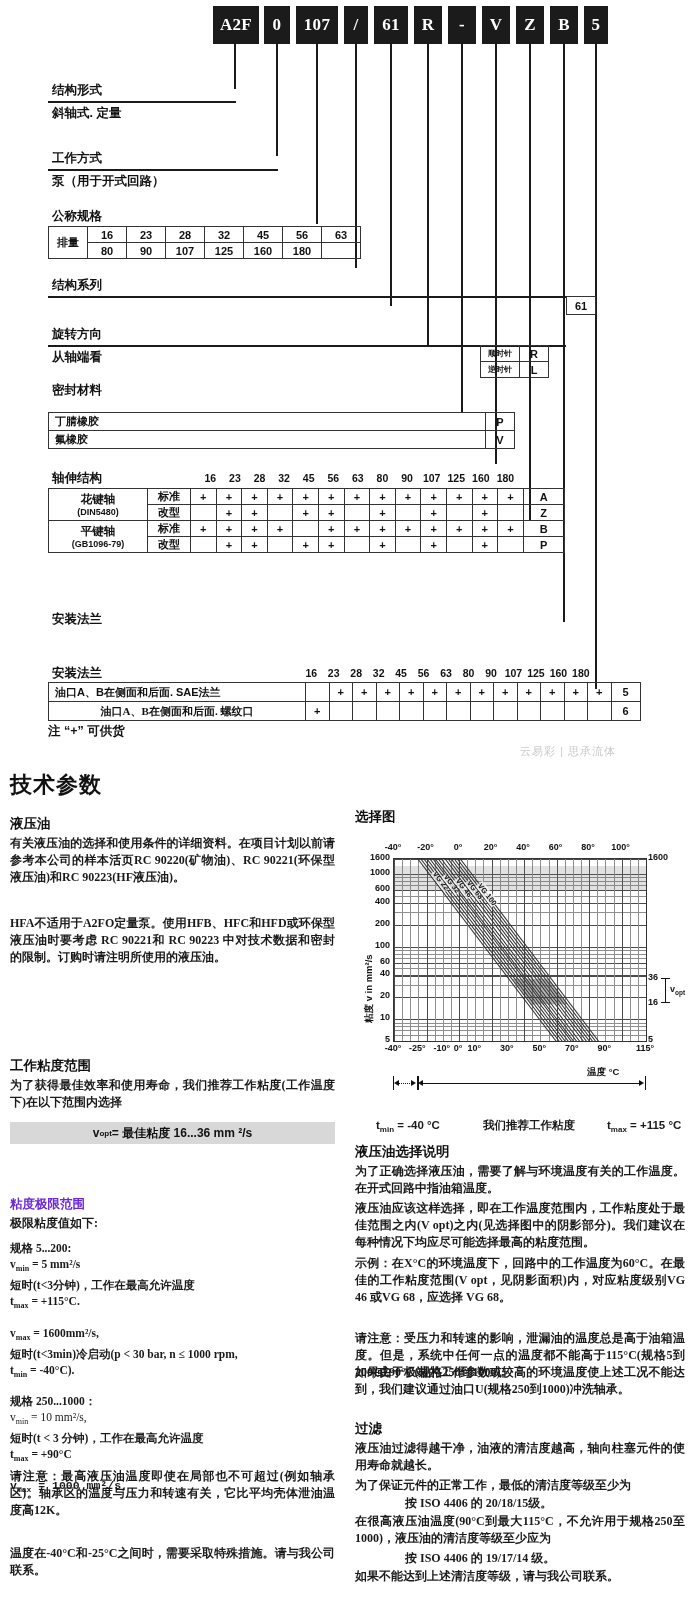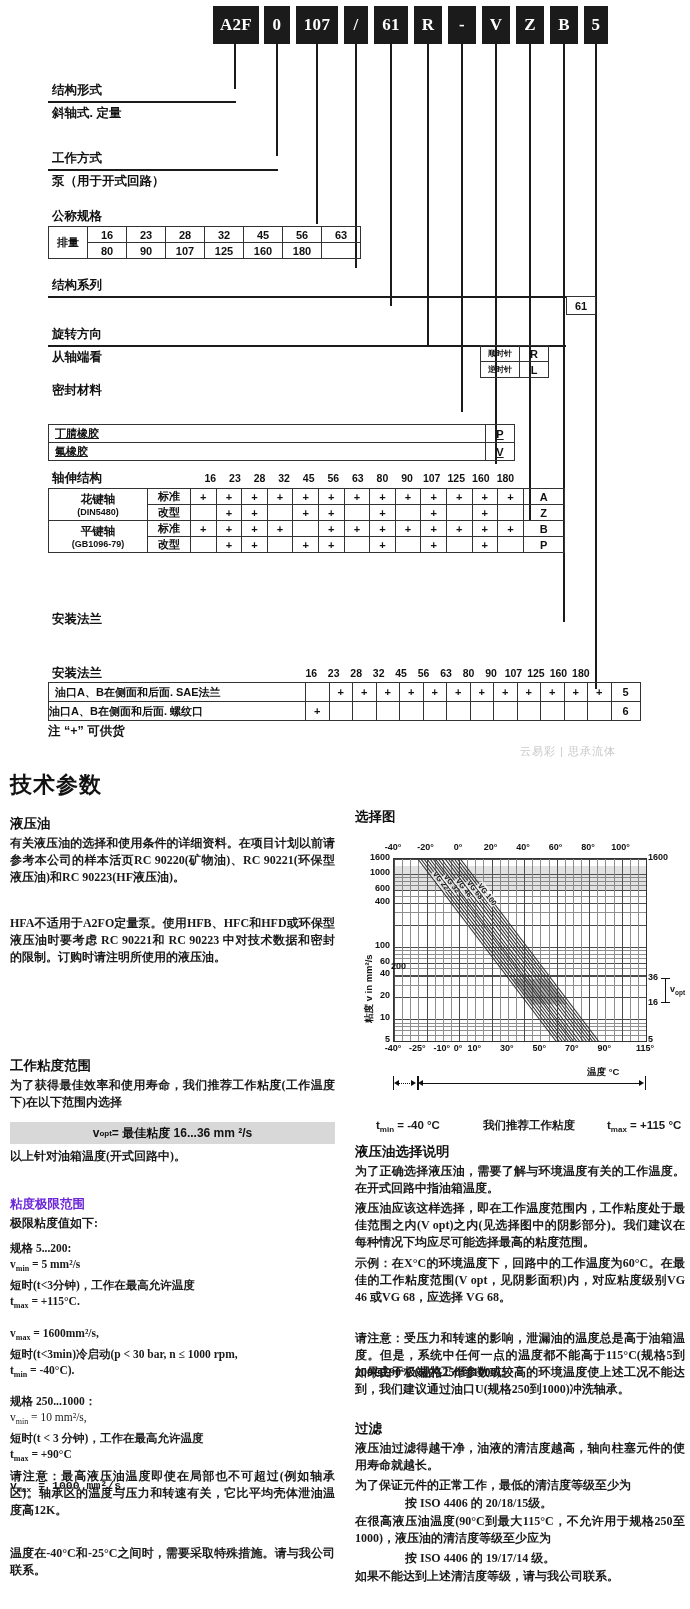--- a/index.html
+++ b/index.html
@@ -168,21 +168,21 @@
           <td class="thick" style="width:28px;">R</td>
         </tr>
         <tr>
           <td class="lab" style="width:38px;font-size:8px;">逆时针</td>
           <td class="thick" style="width:28px;">L</td>
         </tr>
       </tbody>
     </table>
 
   <div class="lbl" style="left:52px;top:382px;">密封材料</div>
-  <table class="grid" id="tblSeal" style="left:48px;top:424px;text-decoration:underline;">
+  <table class="grid" id="tblSeal" style="left:48px;top:412px;">
       <tbody>
         <tr>
           <td class="lab" style="width:430px;text-align:left;padding-left:6px;height:17px;">丁腈橡胶</td>
           <td class="thick" style="width:28px;">P</td>
         </tr>
         <tr>
           <td class="lab" style="width:430px;text-align:left;padding-left:6px;height:17px;">氟橡胶</td>
           <td class="thick" style="width:28px;">V</td>
         </tr>
       </tbody>
@@ -320,21 +320,21 @@
           <td style="width:22.5px;">+</td>
           <td style="width:22.5px;">+</td>
           <td style="width:22.5px;">+</td>
           <td style="width:22.5px;">+</td>
           <td style="width:22.5px;">+</td>
           <td style="width:22.5px;">+</td>
           <td style="width:22.5px;">+</td>
           <td class="thick" style="width:28px;">5</td>
         </tr>
         <tr>
-          <td class="lab" style="width:250px;text-align:left;height:18px;">油口A、B在侧面和后面. 螺纹口</td>
+          <td class="lab" style="width:250px;text-align:center;height:18px;font-family:Liberation Serif, serif;">油口A、B在侧面和后面. 螺纹口</td>
           <td style="width:22.5px;">+</td>
           <td style="width:22.5px;"></td>
           <td style="width:22.5px;"></td>
           <td style="width:22.5px;"></td>
           <td style="width:22.5px;"></td>
           <td style="width:22.5px;"></td>
           <td style="width:22.5px;"></td>
           <td style="width:22.5px;"></td>
           <td style="width:22.5px;"></td>
           <td style="width:22.5px;"></td>
@@ -355,21 +355,20 @@
   <div class="para" style="left:10px;top:835px;width:325px;">有关液压油的选择和使用条件的详细资料。在项目计划以前请参考本公司的样本活页RC  90220(矿物油)、RC  90221(环保型液压油)和RC 90223(HF液压油)。</div>
   <div class="para" style="left:10px;top:915px;width:325px;">HFA不适用于A2FO定量泵。使用HFB、HFC和HFD或环保型液压油时要考虑 RC 90221和 RC 90223 中对技术数据和密封的限制。订购时请注明所使用的液压油。</div>
 
   <div class="h2" style="left:10px;top:1057px;">工作粘度范围</div>
   <div class="para" style="left:10px;top:1077px;width:325px;">为了获得最佳效率和使用寿命，我们推荐工作粘度(工作温度下)在以下范围内选择</div>
   <div class="vopt-bar" style="left:10px;top:1122px;width:325px;height:22px;">
     <span>v</span>
       <sub>opt</sub>
       <span> = 最佳粘度 16...36 mm ²/s</span>
   </div>
-  <div class="para" style="left:10px;top:1148px;width:325px;">以上针对油箱温度(开式回路中)。</div>
 
   <div class="h3" style="left:10px;top:1196px;">粘度极限范围</div>
   <div class="para" style="left:10px;top:1215px;width:325px;">极限粘度值如下:</div>
 
   <div id="limBlocks" style="position:absolute;left:10px;top:1240px;width:335px;">
       <div style="margin-bottom:10px;">
         <div class="lim-line" style="font-size:11.5px;line-height:16px;font-weight:bold;font-family:'Liberation Serif',serif;">规格 5...200:</div>
         <div class="lim-line" style="font-size:11.5px;line-height:16px;font-weight:bold;font-family:'Liberation Serif',serif;">v<sub>min</sub> = 5 mm²/s</div>
         <div class="lim-line" style="font-size:11.5px;line-height:16px;font-weight:bold;font-family:'Liberation Serif',serif;">短时(t&lt;3分钟)，工作在最高允许温度</div>
         <div class="lim-line" style="font-size:11.5px;line-height:16px;font-weight:bold;font-family:'Liberation Serif',serif;">t<sub>max</sub> = +115°C.</div>
@@ -478,21 +477,21 @@
         <div class="vglabel" style="left: 81.3px; top: 23.2px; transform: rotate(52.82deg) translateY(-5px);">VG 100</div>
         <svg width="252" height="182" style="position: absolute; left: 0px; top: 0px;">
           <polygon points="118.3,119.7 154.5,119.7 173.9,145.3 137.7,145.3" fill="rgba(60,60,60,.38)" stroke="none"></polygon>
         </svg>
       </div>
     <div id="yTicksL">
         <div class="ytick" style="left: 0px; width: 35px; top: 24px;">1600</div>
         <div class="ytick" style="left: 0px; width: 35px; top: 38.8px;">1000</div>
         <div class="ytick" style="left: 0px; width: 35px; top: 54.9px;">600</div>
         <div class="ytick" style="left: 0px; width: 35px; top: 67.7px;">400</div>
-        <div class="ytick" style="left: 16px; width: 35px; top: 89.6px; margin-top: 43px;">200</div>
+        <div class="ytick" style="left: 0px; width: 35px; top: 89.6px;">200</div>
         <div class="ytick" style="left: 0px; width: 35px; top: 111.5px;">100</div>
         <div class="ytick" style="left: 0px; width: 35px; top: 127.6px;">60</div>
         <div class="ytick" style="left: 0px; width: 35px; top: 140.4px;">40</div>
         <div class="ytick" style="left: 0px; width: 35px; top: 162.3px;">20</div>
         <div class="ytick" style="left: 0px; width: 35px; top: 184.1px;">10</div>
         <div class="ytick" style="left: 0px; width: 35px; top: 206px;">5</div>
       </div>
     <div id="yTicksR">
         <div class="ytickR" style="left: 293px; top: 24px;">1600</div>
         <div class="ytickR" style="left: 293px; top: 143.7px;">36</div>

